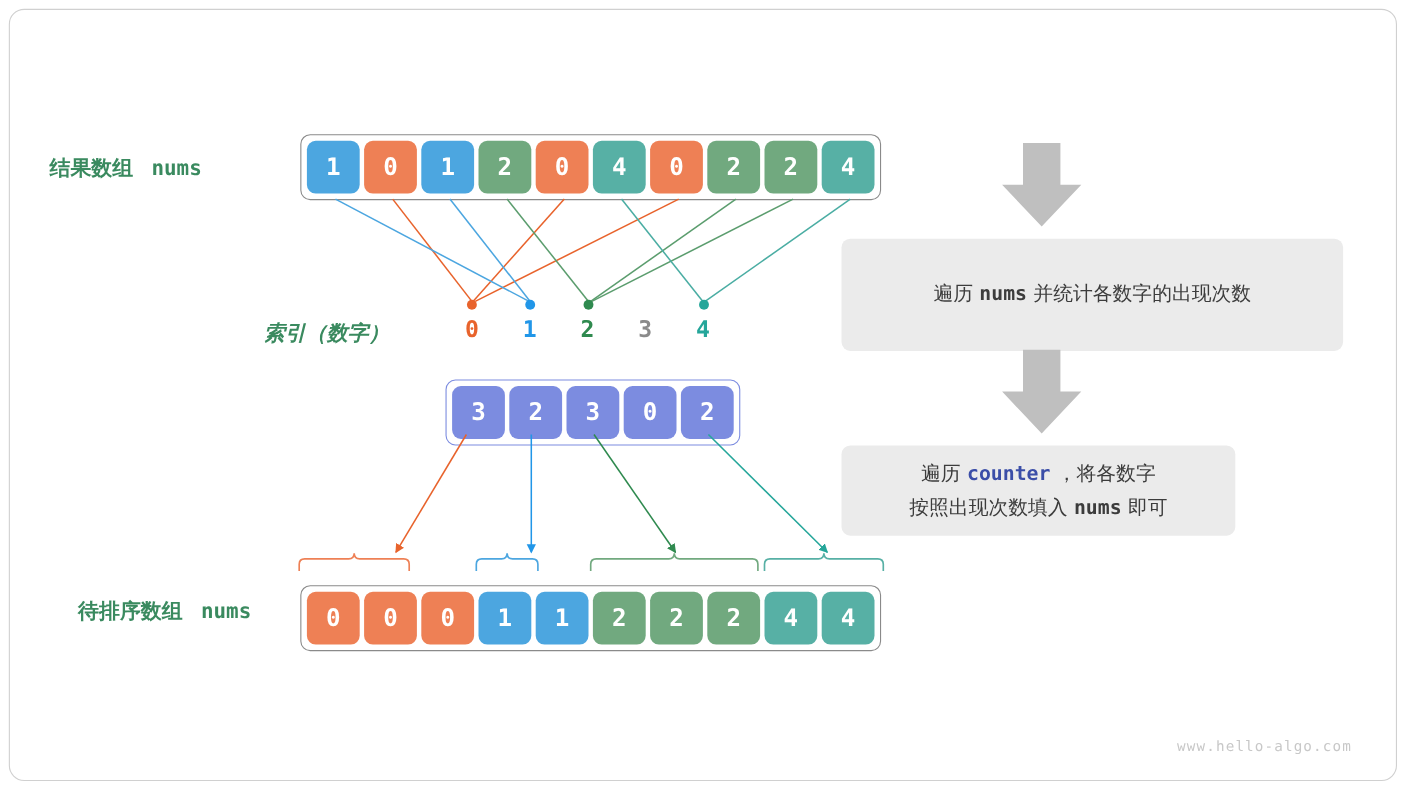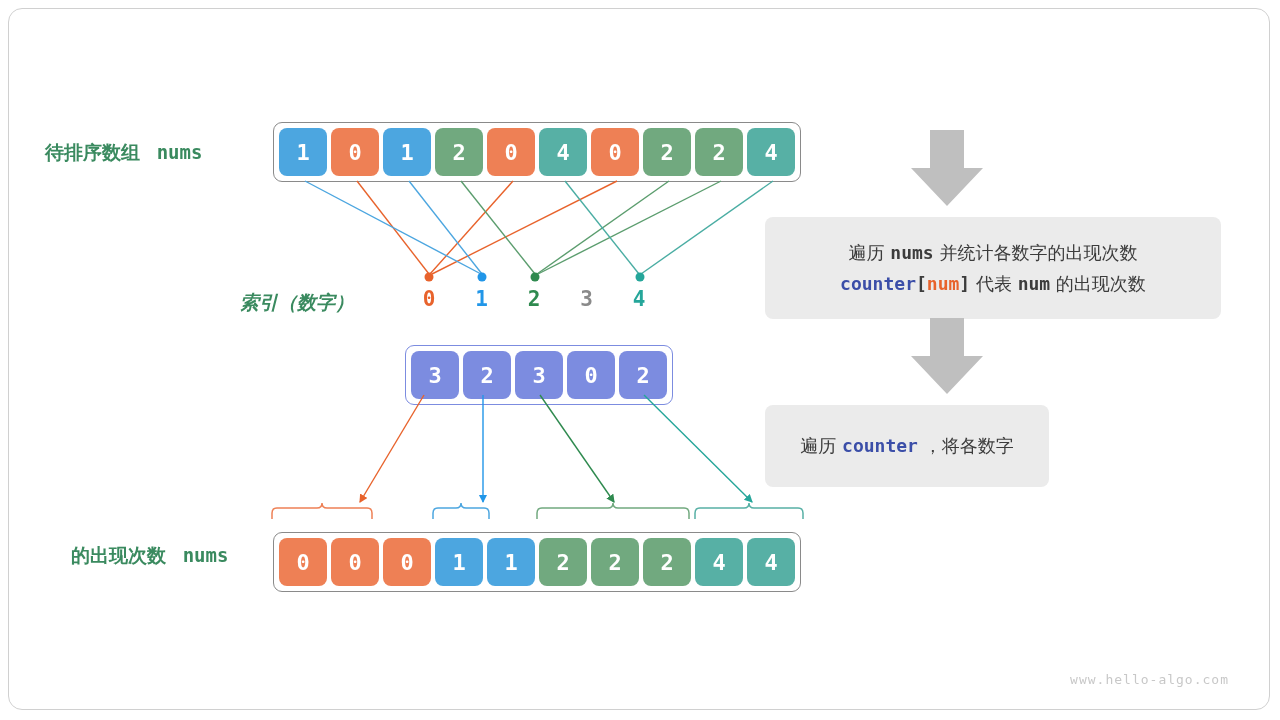--- a/index.html
+++ b/index.html
@@ -122,21 +122,21 @@
     height: 720px;
     pointer-events: none;
   }
 </style>
 </head>
 <body>
 
 <div id="frame">
 
   <div class="abs row-label lbl-green" style="left:36px; top:131px;">
-    <span>待排序数组</span>
+    <span>结果数组</span>
     <span class="mono" style="margin-left:10px;">nums</span>
   </div>
 
   <div class="arr-wrap" id="input-array" style="left:264px; top:113px;">
       <div class="cell c-blue">1</div>
       <div class="cell c-orange">0</div>
       <div class="cell c-blue">1</div>
       <div class="cell c-green">2</div>
       <div class="cell c-orange">0</div>
       <div class="cell c-teal">4</div>
@@ -158,44 +158,44 @@
 
   <div class="arr-wrap purple" id="counter-array" style="left:396px; top:336px;">
       <div class="cell c-purple">3</div>
       <div class="cell c-purple">2</div>
       <div class="cell c-purple">3</div>
       <div class="cell c-purple">0</div>
       <div class="cell c-purple">2</div>
     </div>
 
   <div class="abs row-label lbl-green" style="left:62px; top:534px;">
-    <span>的出现次数</span>
+    <span>待排序数组</span>
     <span class="mono" style="margin-left:10px;">nums</span>
   </div>
 
   <div class="arr-wrap" id="result-array" style="left:264px; top:523px;">
       <div class="cell c-orange">0</div>
       <div class="cell c-orange">0</div>
       <div class="cell c-orange">0</div>
       <div class="cell c-blue">1</div>
       <div class="cell c-blue">1</div>
       <div class="cell c-green">2</div>
       <div class="cell c-green">2</div>
       <div class="cell c-green">2</div>
       <div class="cell c-teal">4</div>
       <div class="cell c-teal">4</div>
     </div>
 
   <div class="note" id="note-count" style="left:756px; top:208px; width:456px; height:102px;">
       <div class="line"><span>遍历 </span><span class="kw-mono">nums</span><span> 并统计各数字的出现次数</span></div>
-      <div class="line"><span class="kw-blue">counter</span><span class="kw-mono">[</span><span class="kw-orange">num</span><span class="kw-mono">]</span><span> 代表 </span><span class="kw-mono">num</span><span> 的出现次数</span></div>
-    </div>
-
-  <div class="note" id="note-fill" style="left:756px; top:396px; width:284px; height:82px;">
+    </div>
+
+  <div class="note" id="note-fill" style="left:756px; top:396px; width:358px; height:82px;">
       <div class="line"><span>遍历 </span><span class="kw-blue">counter</span><span> ，将各数字</span></div>
+      <div class="line"><span>按照出现次数填入 </span><span class="kw-mono">nums</span><span> 即可</span></div>
     </div>
 
   <div class="watermark">www.hello-algo.com</div>
 </div>
 
 <svg class="overlay">
   <defs>
     <marker id="ah-orange" markerWidth="7" markerHeight="7" refX="5.2" refY="3" orient="auto">
       <path d="M0,0 L6,3 L0,6 z" fill="#e8632c"></path>
     </marker>

